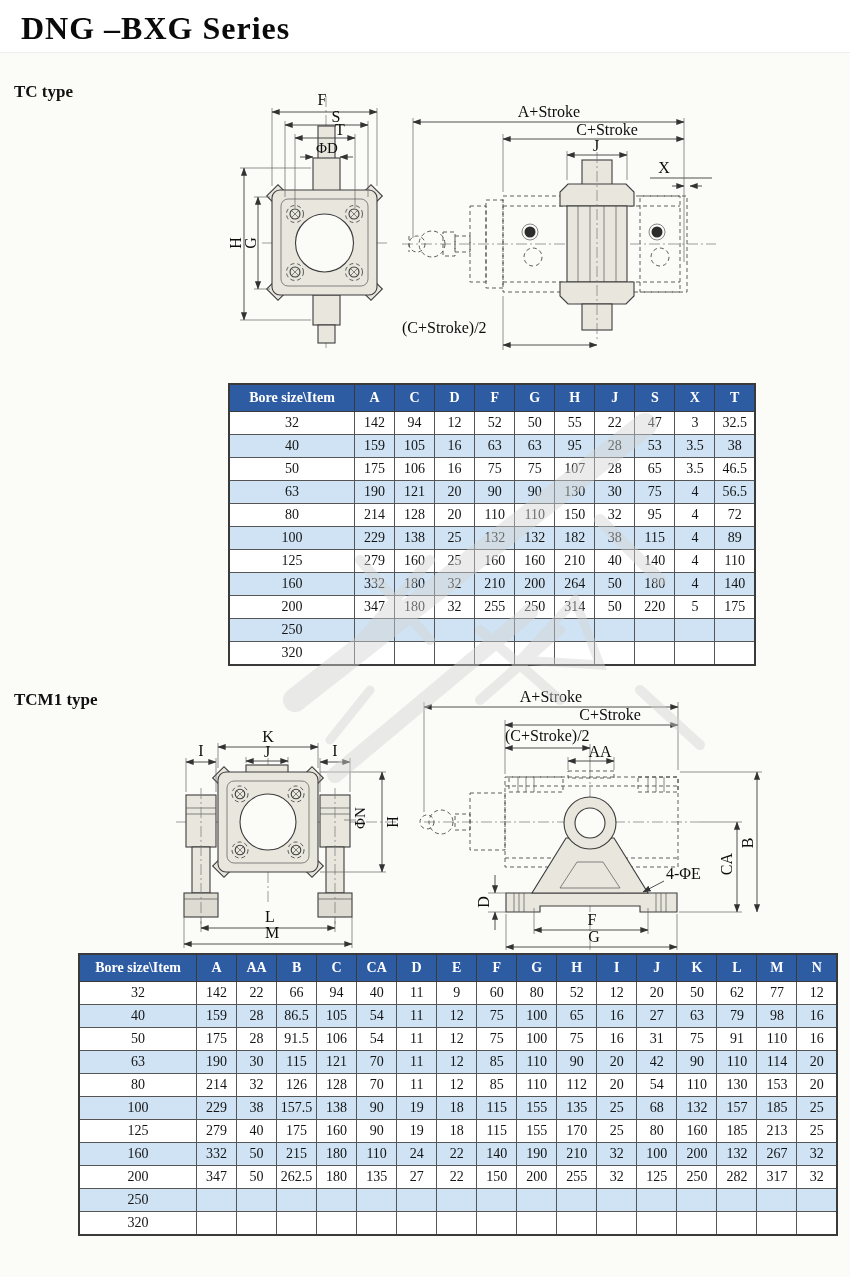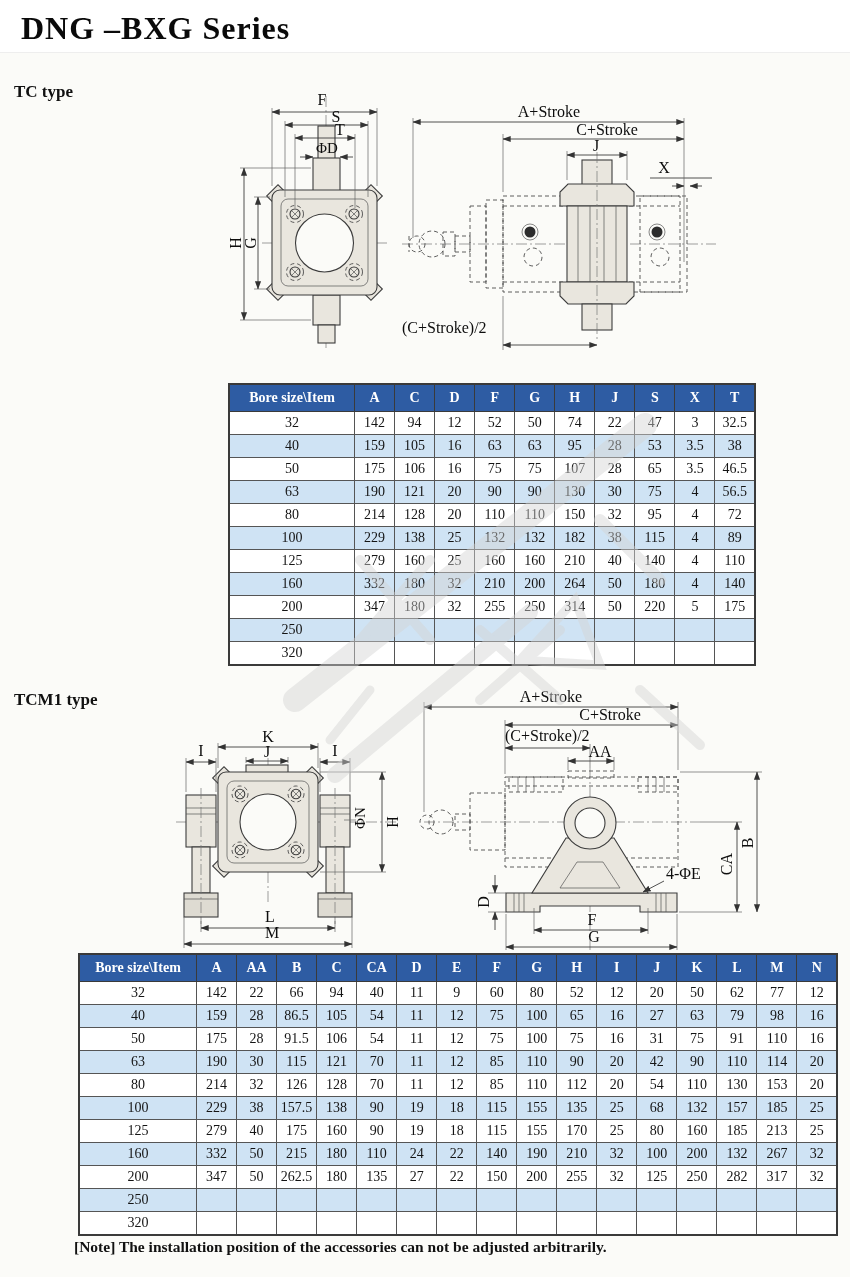--- a/index.html
+++ b/index.html
@@ -407,21 +407,21 @@
         </tr>
       </thead>
       <tbody>
         <tr>
           <td>32</td>
           <td>142</td>
           <td>94</td>
           <td>12</td>
           <td>52</td>
           <td>50</td>
-          <td>74</td>
+          <td>55</td>
           <td>22</td>
           <td>47</td>
           <td>3</td>
           <td>32.5</td>
         </tr>
         <tr class="alt">
           <td>40</td>
           <td>159</td>
           <td>105</td>
           <td>16</td>
@@ -780,21 +780,20 @@
           <td></td>
           <td></td>
           <td></td>
           <td></td>
           <td></td>
           <td></td>
         </tr>
       </tbody>
     </table>
 
-  <p class="note">[Note] The installation position of the accessories can not be adjusted arbitrarily.</p>
 
   <svg class="wm" width="850" height="1277" viewBox="0 0 850 1277">
     <g stroke="#d4d4d4" fill="none" stroke-linecap="round">
       <line x1="295" y1="700" x2="645" y2="425" stroke-width="24"></line>
       <line x1="335" y1="775" x2="530" y2="612" stroke-width="16"></line>
       <line x1="360" y1="560" x2="430" y2="640" stroke-width="10"></line>
       <line x1="430" y1="560" x2="360" y2="640" stroke-width="10"></line>
       <line x1="480" y1="630" x2="560" y2="700" stroke-width="10"></line>
       <line x1="560" y1="630" x2="480" y2="700" stroke-width="10"></line>
       <path d="M520,660 L575,600 L600,665 Z" stroke-width="9"></path>

